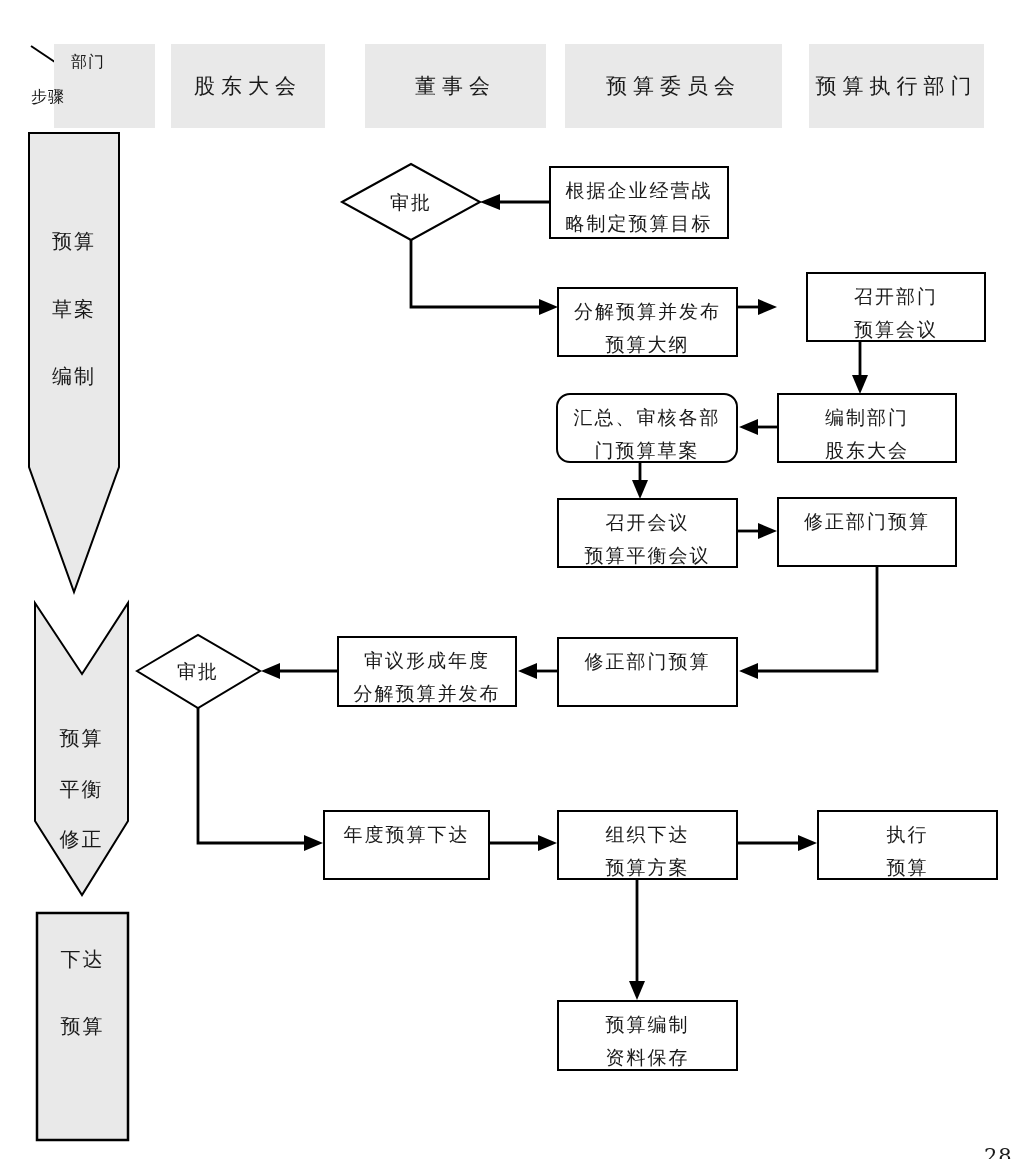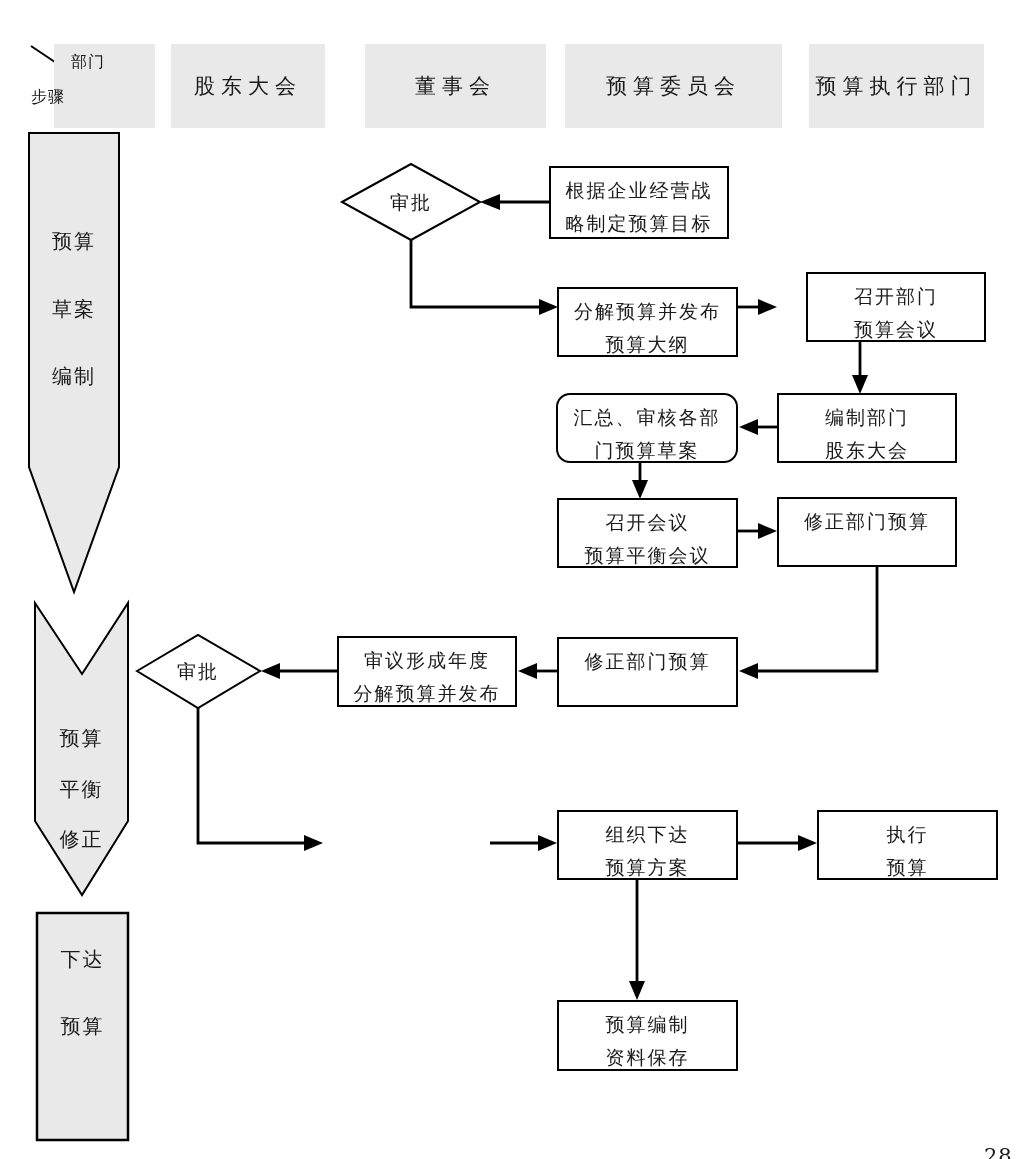--- a/index.html
+++ b/index.html
@@ -179,20 +179,24 @@
   <div class="fbox" style="left:337px;top:636px;width:180px;height:71px;">
     <div class="bl">审议形成年度</div>
     <div class="bl">分解预算并发布</div>
   </div>
 
   <div class="fbox" style="left:557px;top:637px;width:181px;height:70px;">
     <div class="bl">修正部门预算</div>
     <div class="bl"></div>
   </div>
 
+  <div class="fbox" style="left:323px;top:810px;width:167px;height:70px;">
+    <div class="bl">年度预算下达</div>
+    <div class="bl"></div>
+  </div>
 
   <div class="fbox" style="left:557px;top:810px;width:181px;height:70px;">
     <div class="bl">组织下达</div>
     <div class="bl">预算方案</div>
   </div>
 
   <div class="fbox" style="left:817px;top:810px;width:181px;height:70px;">
     <div class="bl">执行</div>
     <div class="bl">预算</div>
   </div>

